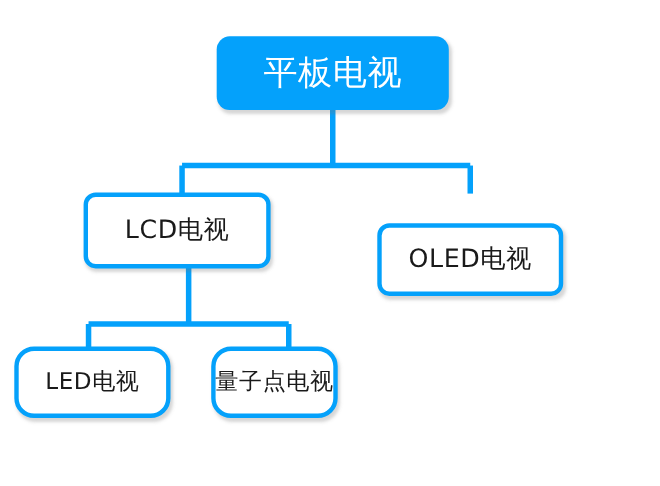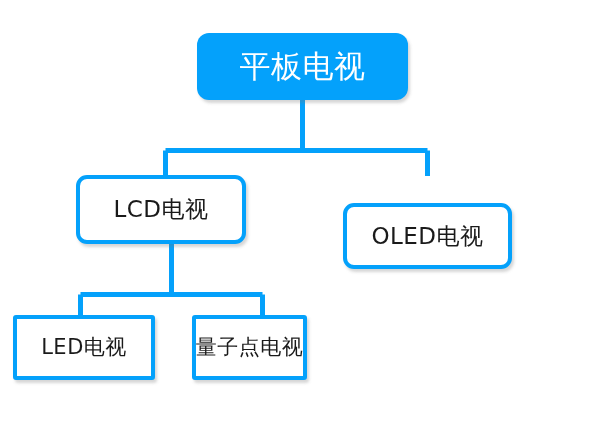--- a/index.html
+++ b/index.html
@@ -53,21 +53,21 @@
     font-weight: 400;
     border-radius: 11px;
     box-shadow: 2px 3px 3px rgba(120,120,120,0.30);
   }
   .node-leaf {
     background: #ffffff;
     border: 4px solid #04a1fb;
     color: #1a1a1a;
     font-size: 21px;
     font-weight: 400;
-    border-radius: 3px;
+    border-radius: 18px;
     box-shadow: 2px 3px 3px rgba(120,120,120,0.30);
   }
 
   
   #node-root   { left: 197px; top: 33px;  width: 211px; height: 67px; }
   
   #node-lcd    { left: 76px;  top: 175px; width: 170px; height: 69px; }
   #node-oled   { left: 343px; top: 175px; width: 169px; height: 66px; margin-top: 28px; }
   
   #node-led    { left: 13px;  top: 315px; width: 142px; height: 65px; }

